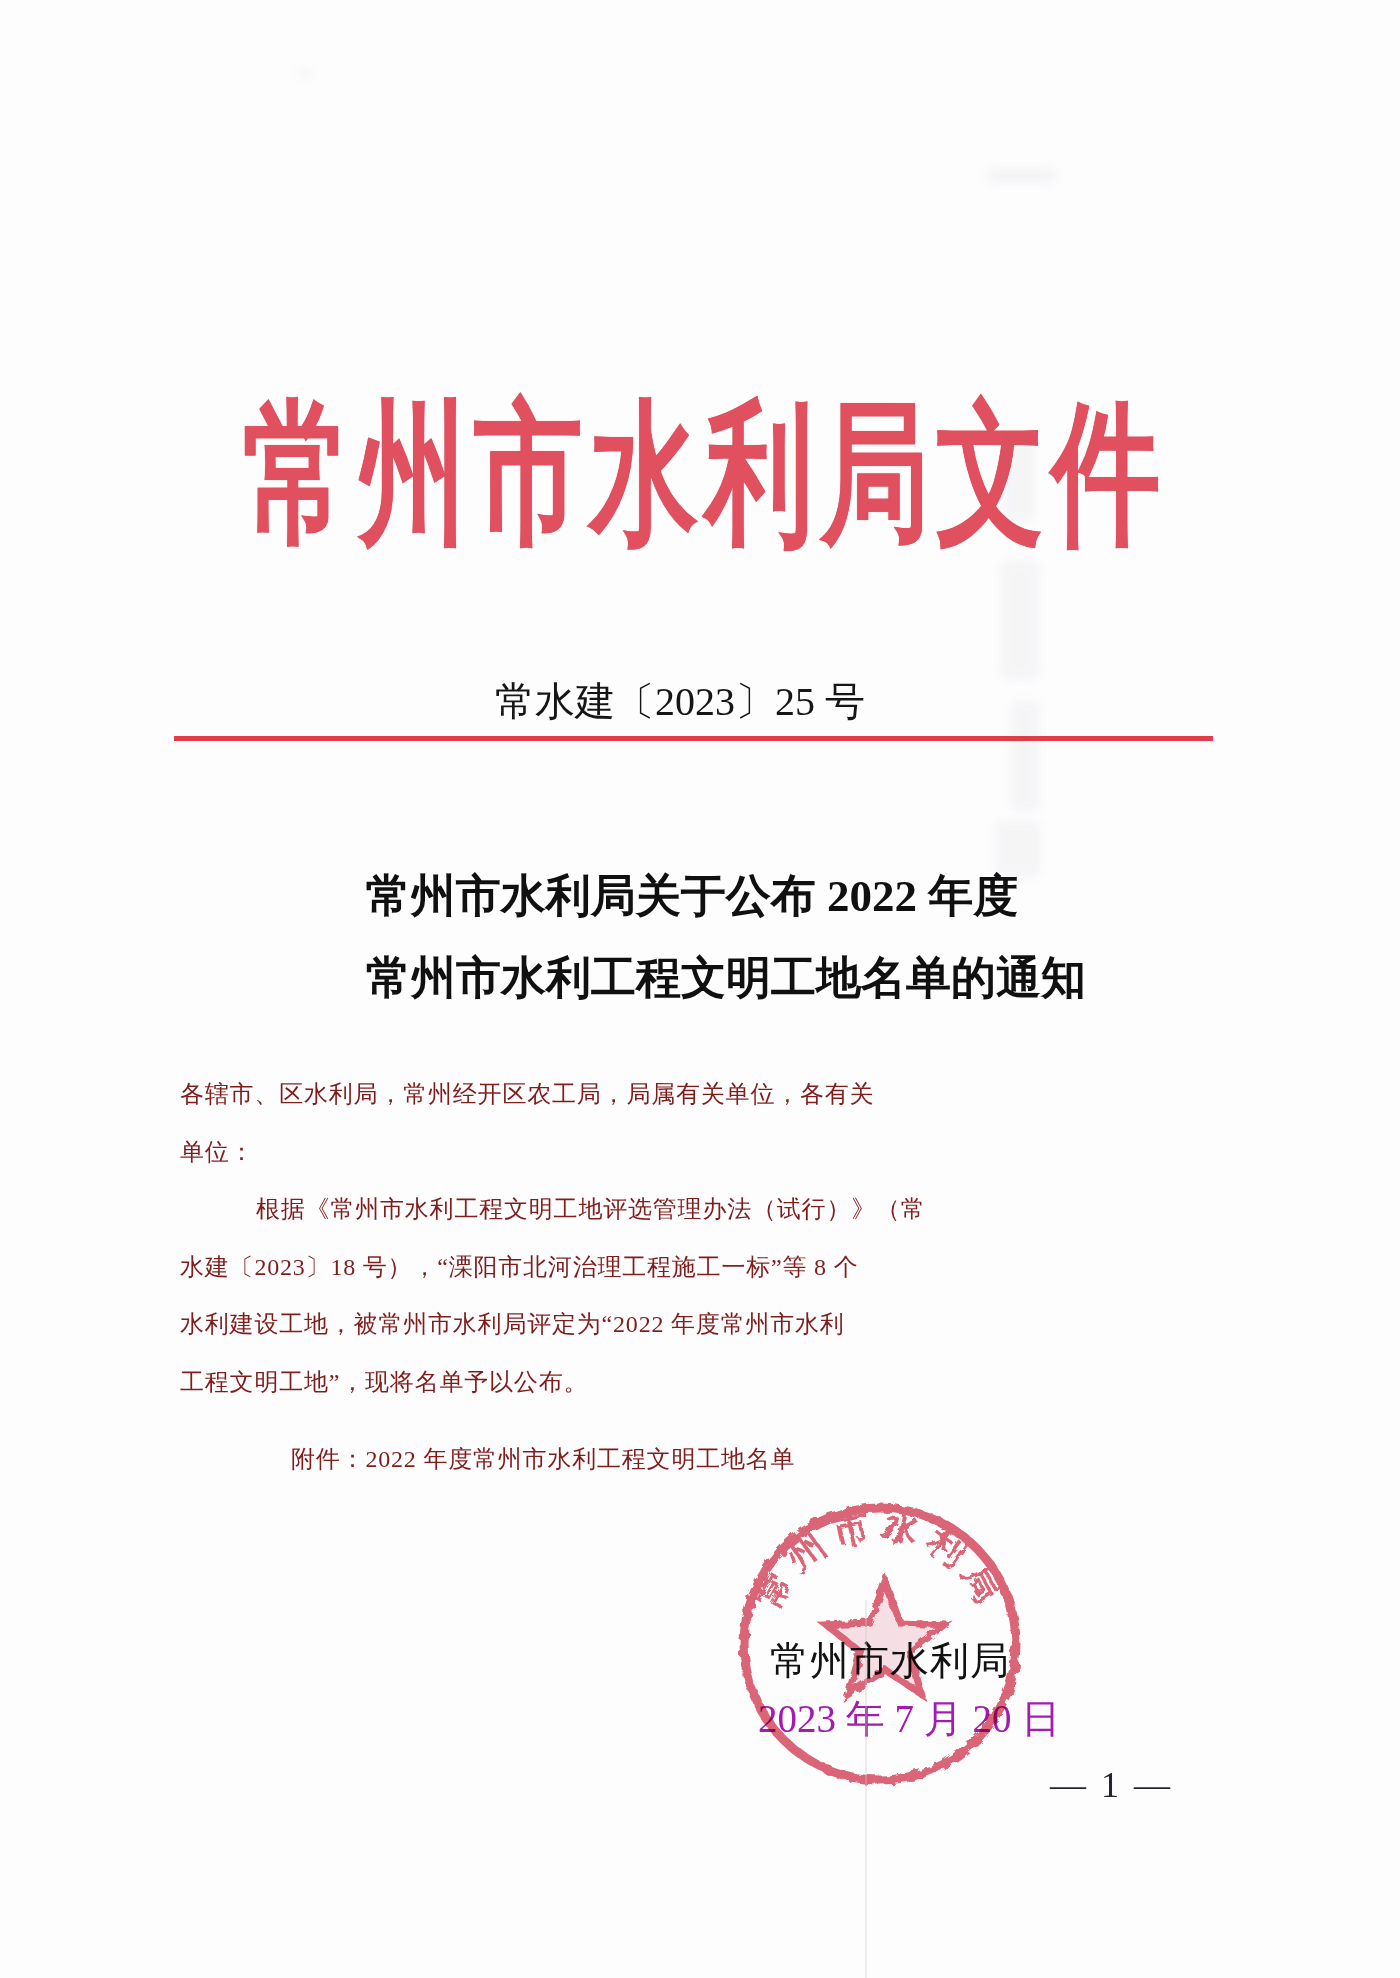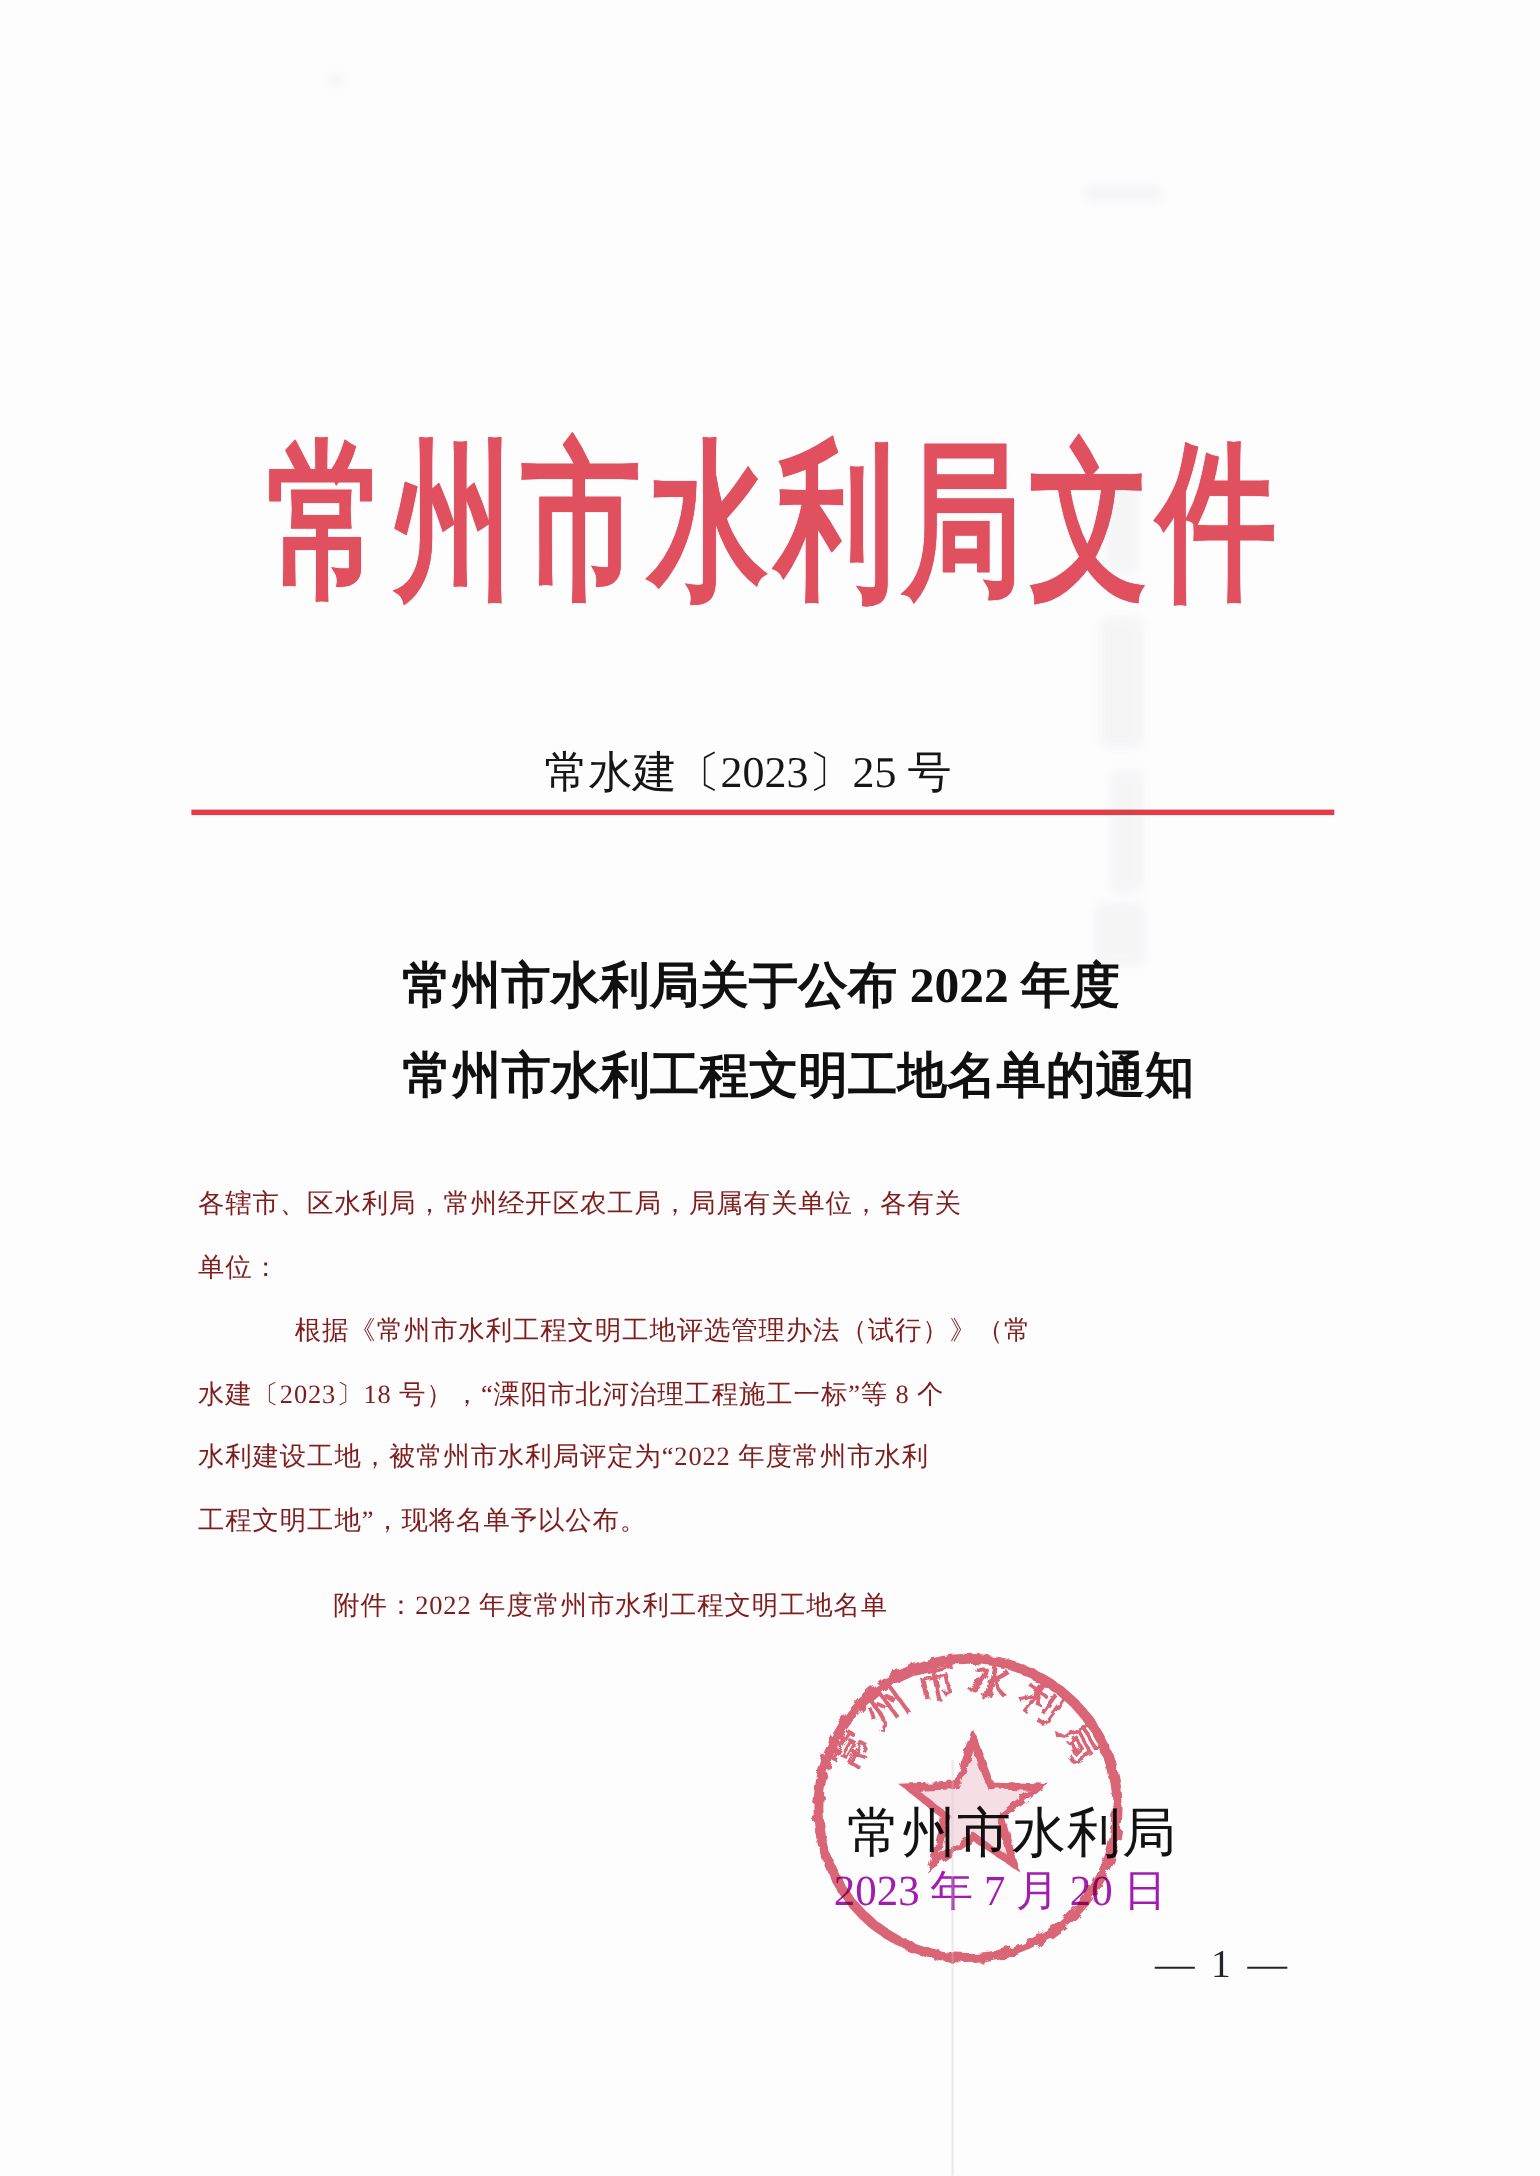--- a/index.html
+++ b/index.html
@@ -47,26 +47,26 @@
   .notice-title.l1{top:866px;}
   .notice-title.l2{top:948px;padding-left:34px;}
 
   
   .body-line{
     position:absolute;left:180px;
     font-size:24px;color:#7f1d1d;
     letter-spacing:0.8px;
     white-space:pre;
   }
-  .indent{left:268px;}
+  .indent{left:256px;}
 
   
   .sig-org{
     position:absolute;left:770px;top:1634px;
-    font-size:49px;color:#121212;letter-spacing:1px;white-space:pre;
+    font-size:39px;color:#121212;letter-spacing:1px;white-space:pre;
   }
   .sig-date{
     position:absolute;left:758px;top:1692px;
     font-size:39px;color:#a21caf;white-space:pre;
   }
 
   
   .page-number{
     position:absolute;left:1050px;top:1764px;
     font-size:36px;color:#22252e;letter-spacing:3px;white-space:pre;

